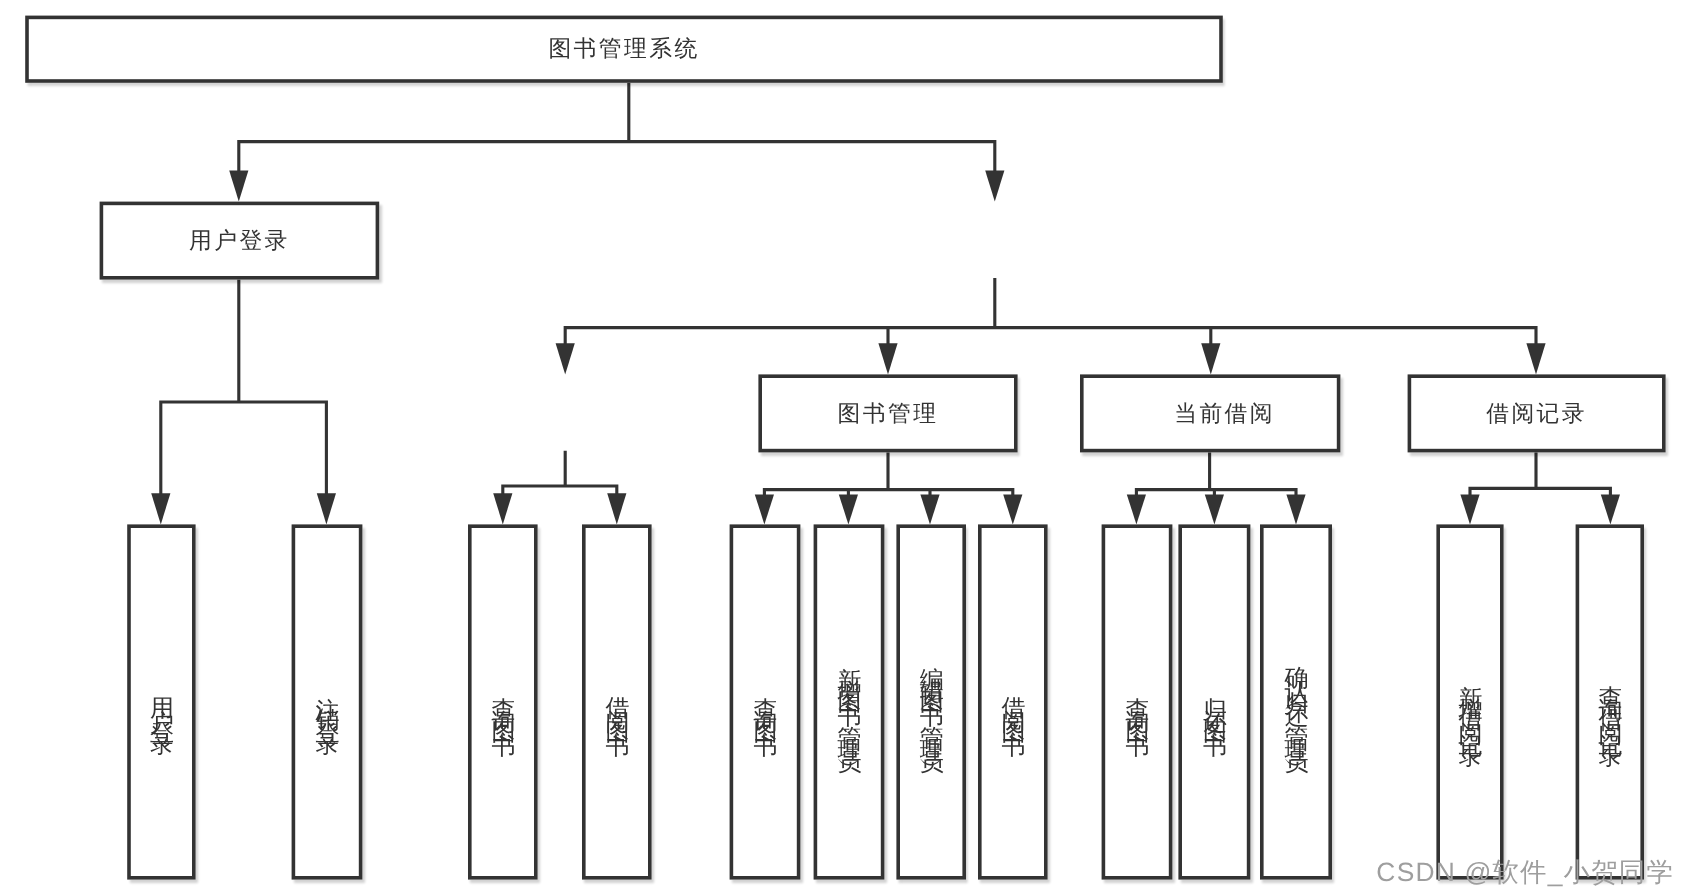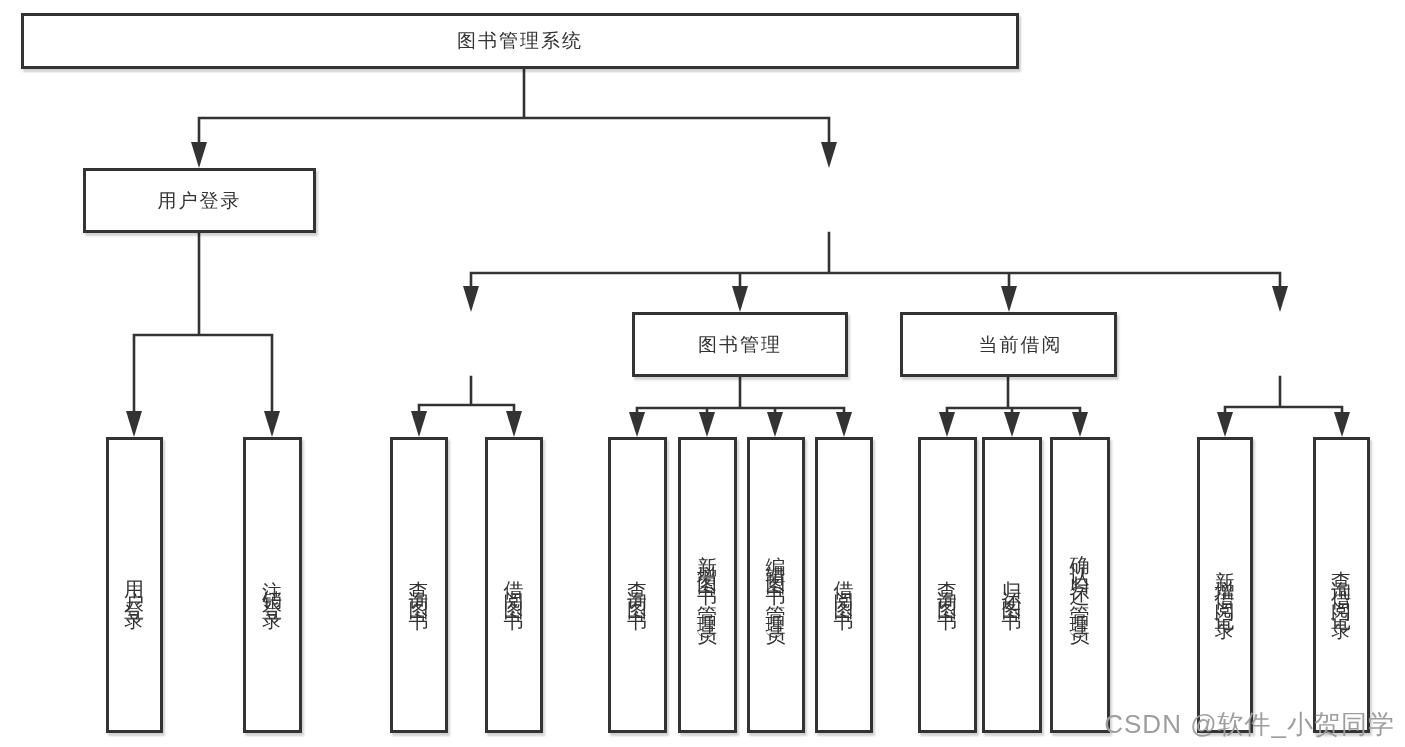--- a/index.html
+++ b/index.html
@@ -34,21 +34,21 @@
   .node.v{
     writing-mode:vertical-rl;
     text-orientation:mixed;
     font-size:20px;
     letter-spacing:10px;
     line-height:1;
   }
   .watermark{
     position:absolute;
     right:10px;bottom:5px;
-    font-size:26px;
+    font-size:22px;
     color:var(--watermark);
     letter-spacing:1px;
     white-space:nowrap;
   }
 </style>
 </head>
 <body>
 
 <div class="canvas">
 
@@ -87,20 +87,21 @@
     <polygon points="1217,412 1233,412 1225,437"></polygon>
     <polygon points="1334,412 1350,412 1342,437"></polygon>
   </svg>
 
   <div class="node h" style="left:21px;top:13px;width:998px;height:56px;">图书管理系统</div>
 
   <div class="node h" style="left:83px;top:168px;width:233px;height:65px;">用户登录</div>
 
   <div class="node h" style="left:632px;top:312px;width:216px;height:65px;">图书管理</div>
   <div class="node h" style="left:900px;top:312px;width:217px;height:65px;padding-left:24px;">当前借阅</div>
+  <div class="node h" style="left:1173px;top:312px;width:215px;height:65px;">借阅记录</div>
 
   <div class="node v" style="left:106px;top:437px;width:57px;height:296px;">用户登录</div>
   <div class="node v" style="left:243px;top:437px;width:59px;height:296px;">注销登录</div>
 
   <div class="node v" style="left:390px;top:437px;width:58px;height:296px;">查询图书</div>
   <div class="node v" style="left:485px;top:437px;width:58px;height:296px;">借阅图书</div>
 
   <div class="node v" style="left:608px;top:437px;width:59px;height:296px;">查询图书</div>
   <div class="node v" style="left:678px;top:437px;width:59px;height:296px;">新增图书（管理员）</div>
   <div class="node v" style="left:747px;top:437px;width:58px;height:296px;">编辑图书（管理员）</div>

